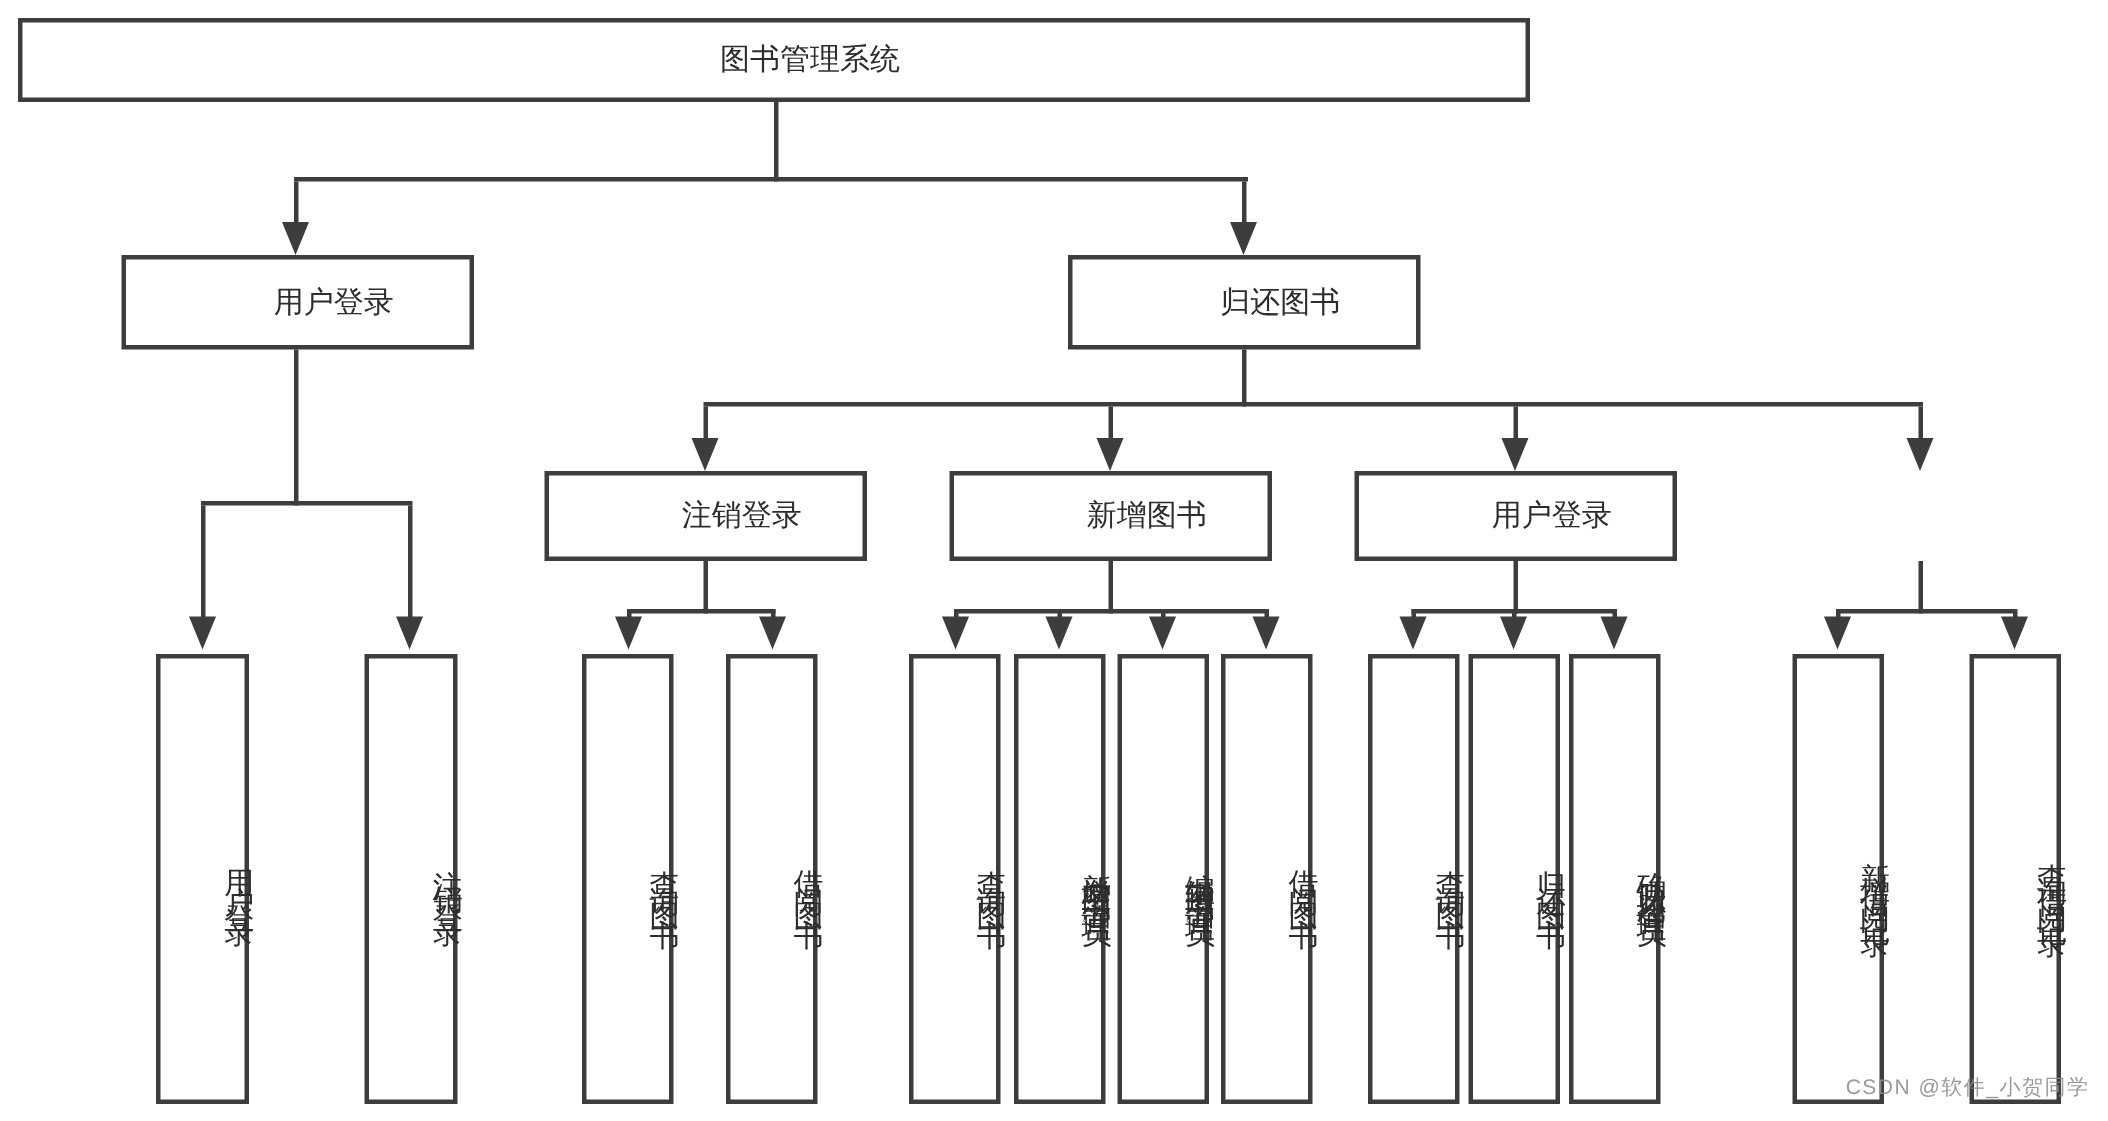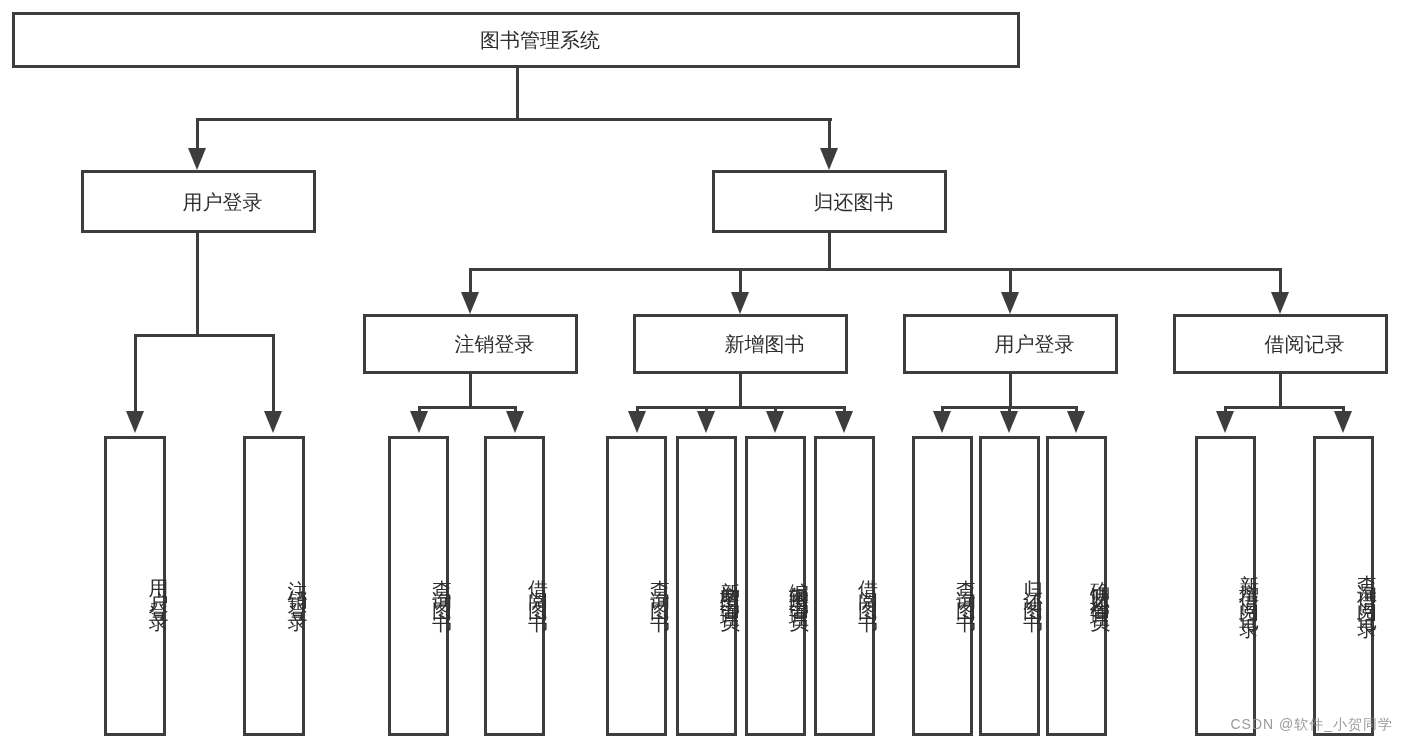--- a/index.html
+++ b/index.html
@@ -74,23 +74,20 @@
   <div class="arr" style="left:1271px;top:292px"></div>
 
   <div class="node" style="left:363px;top:314px;width:215px;height:60px">
     <span class="lbl">注销登录</span>
   </div>
   <div class="node" style="left:633px;top:314px;width:215px;height:60px">
     <span class="lbl">新增图书</span>
   </div>
   <div class="node" style="left:903px;top:314px;width:215px;height:60px">
     <span class="lbl">用户登录</span>
-  </div>
-  <div class="node" style="left:1173px;top:314px;width:215px;height:60px">
-    <span class="lbl">借阅记录</span>
   </div>
 
   <div class="vline" style="left:469px;top:374px;height:35px"></div>
   <div class="hline" style="left:418px;top:406px;width:99px"></div>
   <div class="vline" style="left:418px;top:406px;height:8px"></div>
   <div class="arr" style="left:410px;top:411px"></div>
   <div class="vline" style="left:514px;top:406px;height:8px"></div>
   <div class="arr" style="left:506px;top:411px"></div>
 
   <div class="vline" style="left:739px;top:374px;height:35px"></div>

